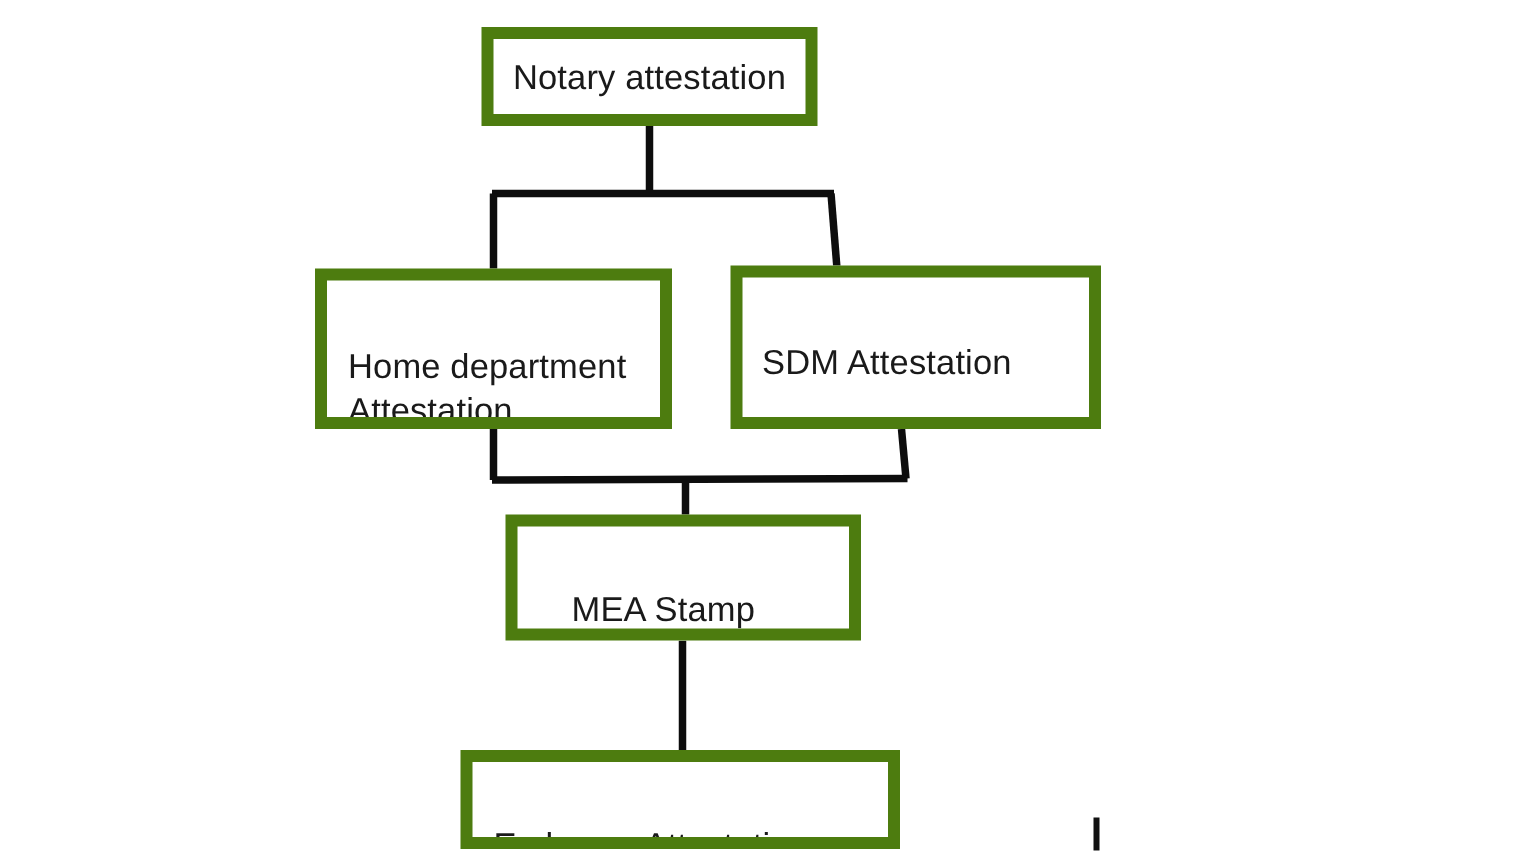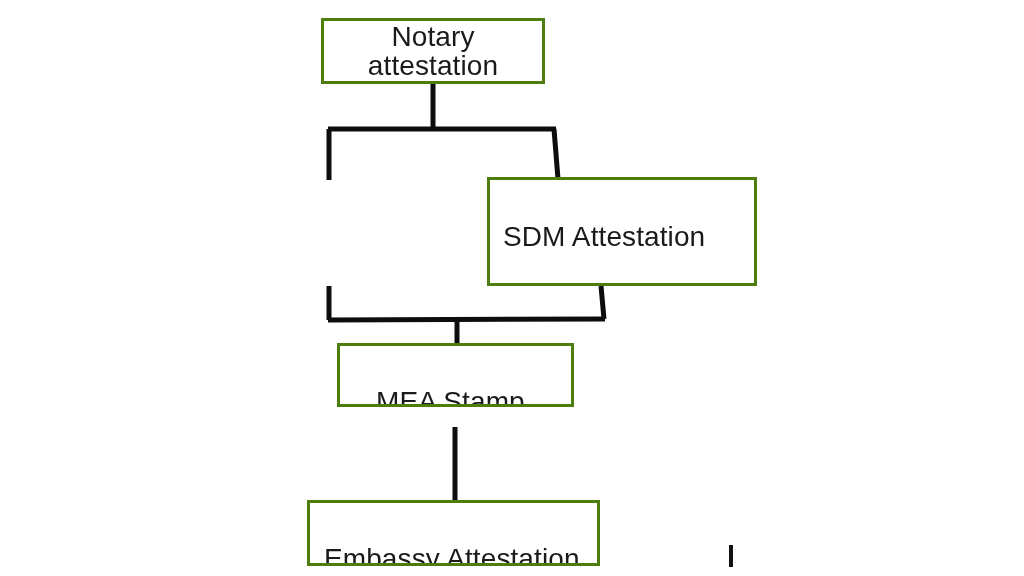--- a/index.html
+++ b/index.html
@@ -24,23 +24,23 @@
     top: 0;
     left: 0;
     width: 1024px;
     height: 576px;
     display: block;
   }
   .node-box {
     position: absolute;
     box-sizing: border-box;
     background: #ffffff;
-    border: 3px solid #4d7c0f;
+    border: 8px solid #4d7c0f;
     color: #1a1a1a;
-    font-size: 28px;
+    font-size: 23px;
     line-height: 29px;
     letter-spacing: 0.1px;
     white-space: pre-line;
     overflow: hidden;
   }
   .node-box.center-text {
     display: flex;
     align-items: center;
     justify-content: center;
     text-align: center;
@@ -62,29 +62,29 @@
   #node-home {
     left: 210px;
     top: 179px;
     width: 238px;
     height: 107px;
     padding: 14px 0 0 14px;
   }
   #node-sdm {
     left: 487px;
     top: 177px;
-    width: 270px;
+    width: 247px;
     height: 109px;
     padding: 13px 0 0 13px;
   }
   #node-mea {
     left: 337px;
     top: 343px;
     width: 237px;
-    height: 64px;
+    height: 84px;
     padding: 12px 0 0 36px;
   }
   #node-embassy {
     left: 307px;
     top: 500px;
     width: 293px;
     height: 66px;
     padding: 12px 0 0 14px;
   }
 
@@ -123,20 +123,24 @@
       <path d="M 457 320 L 457 344"></path>
 
       <path d="M 455 427 L 455 501"></path>
     </g>
   </svg>
 
   <div class="node-box center-text" id="node-notary">
     <span class="node-label">Notary attestation</span>
   </div>
 
+  <div class="node-box topleft-text" id="node-home">
+    <span class="node-label">Home department
+Attestation</span>
+  </div>
 
   <div class="node-box topleft-text" id="node-sdm">
     <span class="node-label">SDM Attestation</span>
   </div>
 
   <div class="node-box topleft-text" id="node-mea">
     <span class="node-label">MEA Stamp</span>
   </div>
 
   <div class="node-box topleft-text" id="node-embassy">

